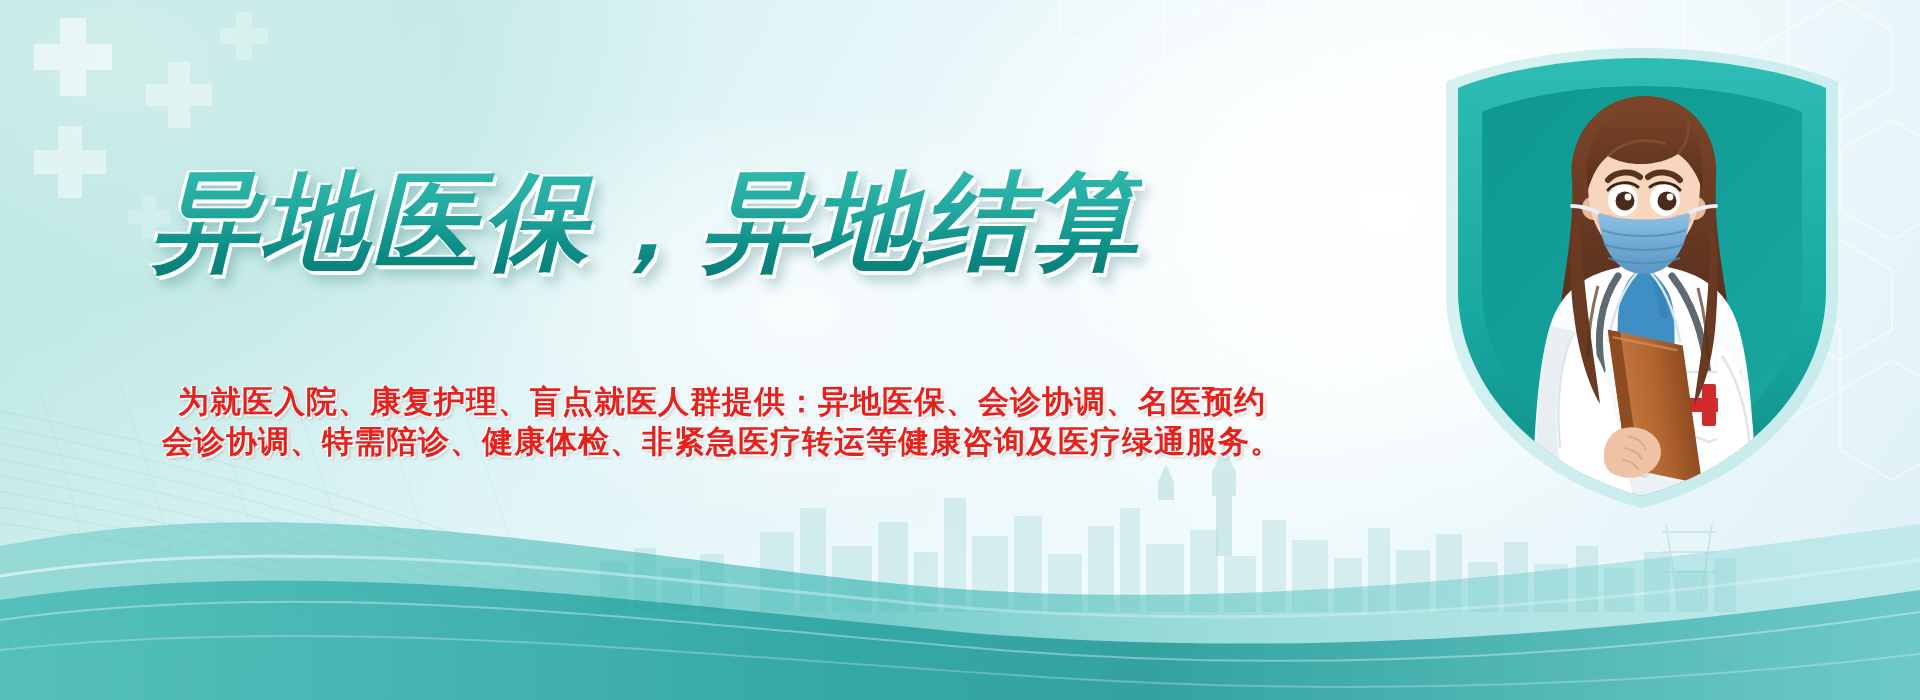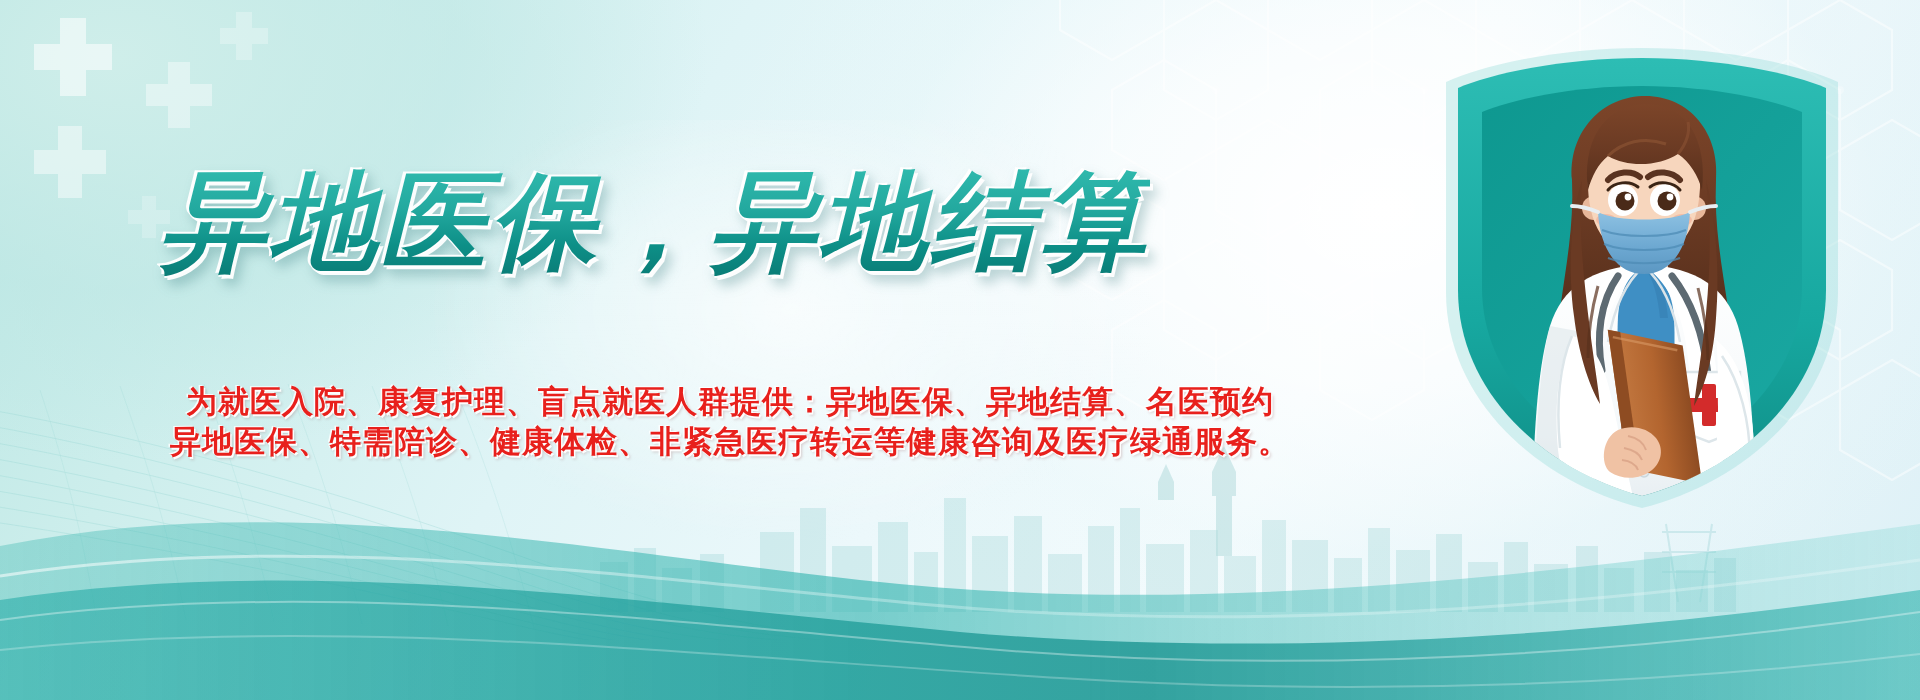--- a/index.html
+++ b/index.html
@@ -34,21 +34,21 @@
   .waves svg{width:100%;height:100%;display:block;}
 
   .softglow{left:430px;top:120px;width:720px;height:420px;right:auto;bottom:auto;
     background:radial-gradient(ellipse at 50% 45%, rgba(255,255,255,.72) 0%, rgba(255,255,255,.30) 42%, rgba(255,255,255,0) 72%);}
 
   
   .hero{position:absolute;right:58px;top:40px;width:440px;height:470px;}
   .hero svg{width:100%;height:100%;display:block;}
 
   
-  .content{position:absolute;left:12px;top:0;width:1290px;height:700px;}
+  .content{position:absolute;left:4px;top:0;width:1290px;height:700px;}
 
   .headline{
     position:absolute;left:148px;top:168px;
     font-size:106px;line-height:1.02;font-weight:700;letter-spacing:4px;
     font-family:"DejaVu Sans","Liberation Sans",sans-serif;
     font-style:italic;
     background:linear-gradient(180deg,#2fb9ad 0%,#23a99f 38%,#0d8f87 72%,#0a7d77 100%);
     -webkit-background-clip:text;background-clip:text;color:transparent;
     -webkit-text-stroke:0px;
     filter:drop-shadow(3px 4px 0 rgba(255,255,255,.95))
@@ -418,18 +418,18 @@
       </g>
     </svg>
   </div>
 
   <div class="content">
 
     <div class="headline">异地医保，异地结算</div>
 
 
     <div class="body-text">
-      <div class="body-line">为就医入院、康复护理、盲点就医人群提供：异地医保、异地结算、名医预约</div>
-      <div class="body-line">异地医保、特需陪诊、健康体检、非紧急医疗转运等健康咨询及医疗绿通服务。</div>
+      <div class="body-line">为就医入院、康复护理、盲点就医人群提供：异地医保、会诊协调、名医预约</div>
+      <div class="body-line">会诊协调、特需陪诊、健康体检、非紧急医疗转运等健康咨询及医疗绿通服务。</div>
     </div>
 
   </div>
 </div>
 
 </body></html>

